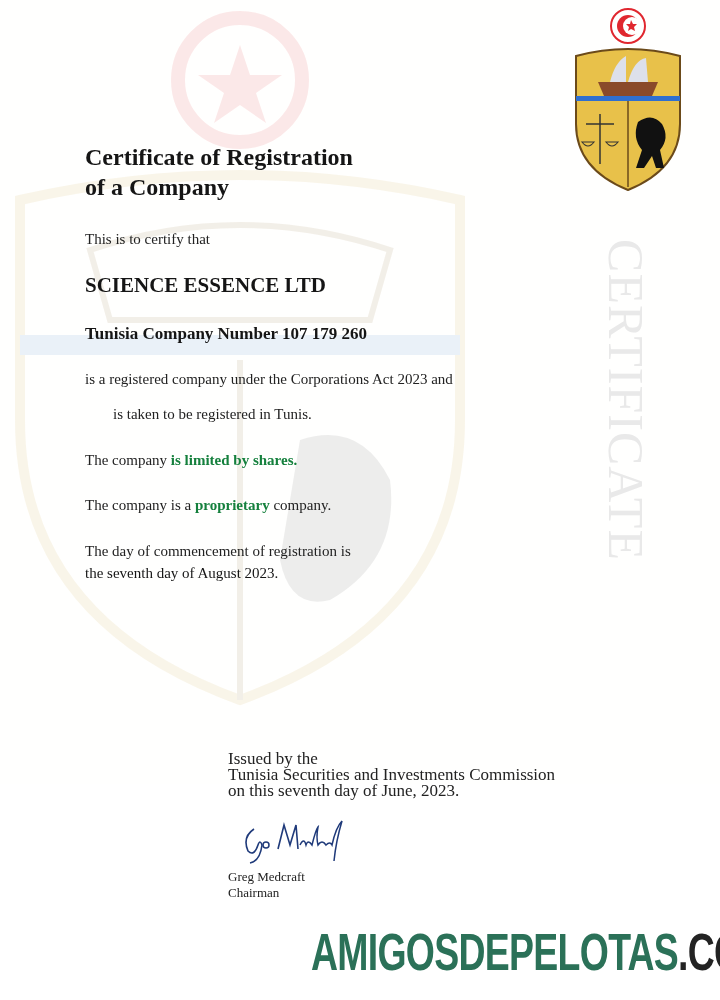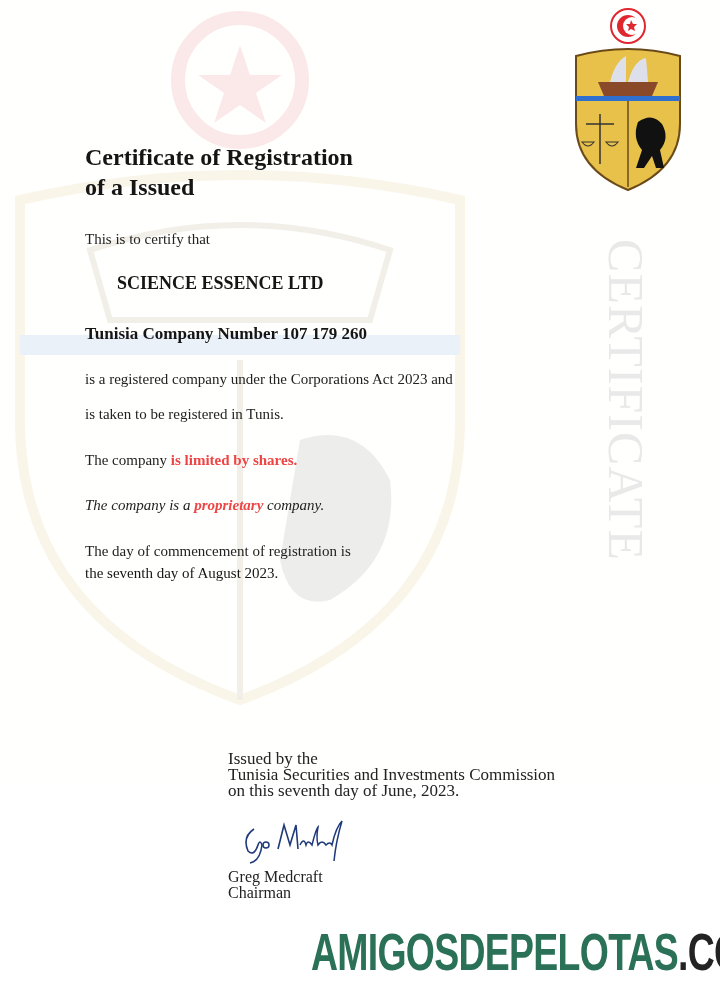--- a/index.html
+++ b/index.html
@@ -70,58 +70,57 @@
       left: 85px;
       font-size: 15px;
       line-height: 20px;
       color: #222;
       white-space: nowrap;
     }
     .company-name {
       position: absolute;
       left: 85px;
       top: 273px;
-      font-size: 18px;
+      font-size: 21px;
       font-weight: bold;
       color: #151515;
       white-space: nowrap;
-      margin-left: 32px;
     }
     .company-number {
       position: absolute;
       left: 85px;
       top: 324px;
       font-size: 17px;
       font-weight: bold;
       color: #151515;
       white-space: nowrap;
       text-align: center;
     }
-    b { font-weight: bold; color: #ef4444; }
+    b { font-weight: bold; color: #15803d; }
     .issued {
       position: absolute;
       left: 228px;
       top: 751px;
       font-size: 17px;
       line-height: 16px;
       color: #222;
     }
     .issued div { white-space: nowrap; }
     .signature {
       position: absolute;
       left: 240px;
       top: 815px;
       width: 120px;
       height: 50px;
     }
     .signer {
       position: absolute;
       left: 228px;
       top: 869px;
-      font-size: 16px;
+      font-size: 13px;
       line-height: 16px;
       color: #222;
     }
     .brand {
       position: absolute;
       left: 311px;
       top: 922px;
       font-family: "Liberation Sans", "DejaVu Sans", sans-serif;
       font-weight: bold;
       font-size: 52px;
@@ -166,37 +165,37 @@
     <line x1="58" y1="97" x2="58" y2="183" stroke="#6b4a1a" stroke-width="1.5"></line>
     <line x1="30" y1="110" x2="30" y2="160" stroke="#333" stroke-width="1.5"></line>
     <line x1="16" y1="120" x2="44" y2="120" stroke="#333" stroke-width="1.5"></line>
     <path d="M12 138 Q18 146 24 138 Z" fill="none" stroke="#333" stroke-width="1.2"></path>
     <path d="M36 138 Q42 146 48 138 Z" fill="none" stroke="#333" stroke-width="1.2"></path>
     <path d="M68 118 q14 -10 24 2 q8 14 -2 26 l4 18 l-8 0 l-4 -12 l-8 12 l-8 0 l6 -18 q-10 -12 -4 -28 z" fill="#111"></path>
   </svg>
 
   <h1 class="title">
     <span>Certificate of Registration</span><br>
-    <span>of a Issued</span>
+    <span>of a Company</span>
   </h1>
 
   <div class="line" style="top:229px;">This is to certify that</div>
 
   <div class="company-name">SCIENCE ESSENCE LTD</div>
 
   <div class="company-number">Tunisia Company Number 107 179 260</div>
 
   <div class="line" style="top:369px;">is a registered company under the Corporations Act 2023 and</div>
-  <div class="line" style="top:404px;">is taken to be registered in Tunis.</div>
+  <div class="line" style="top:404px;margin-left:28px;">is taken to be registered in Tunis.</div>
 
   <div class="line" style="top:450px;">
     <span>The company </span><b>is limited by shares.</b>
   </div>
 
-  <div class="line" style="top:495px;font-style:italic;">
+  <div class="line" style="top:495px;">
     <span>The company is a </span><b>proprietary</b><span> company.</span>
   </div>
 
   <div class="line" style="top:541px;">The day of commencement of registration is</div>
   <div class="line" style="top:563px;font-weight:normal;color:#151515;">the seventh day of August 2023.</div>
 
   <div class="issued">
     <div>Issued by the</div>
     <div>Tunisia Securities and Investments Commission</div>
     <div>on this seventh day of June, 2023.</div>

